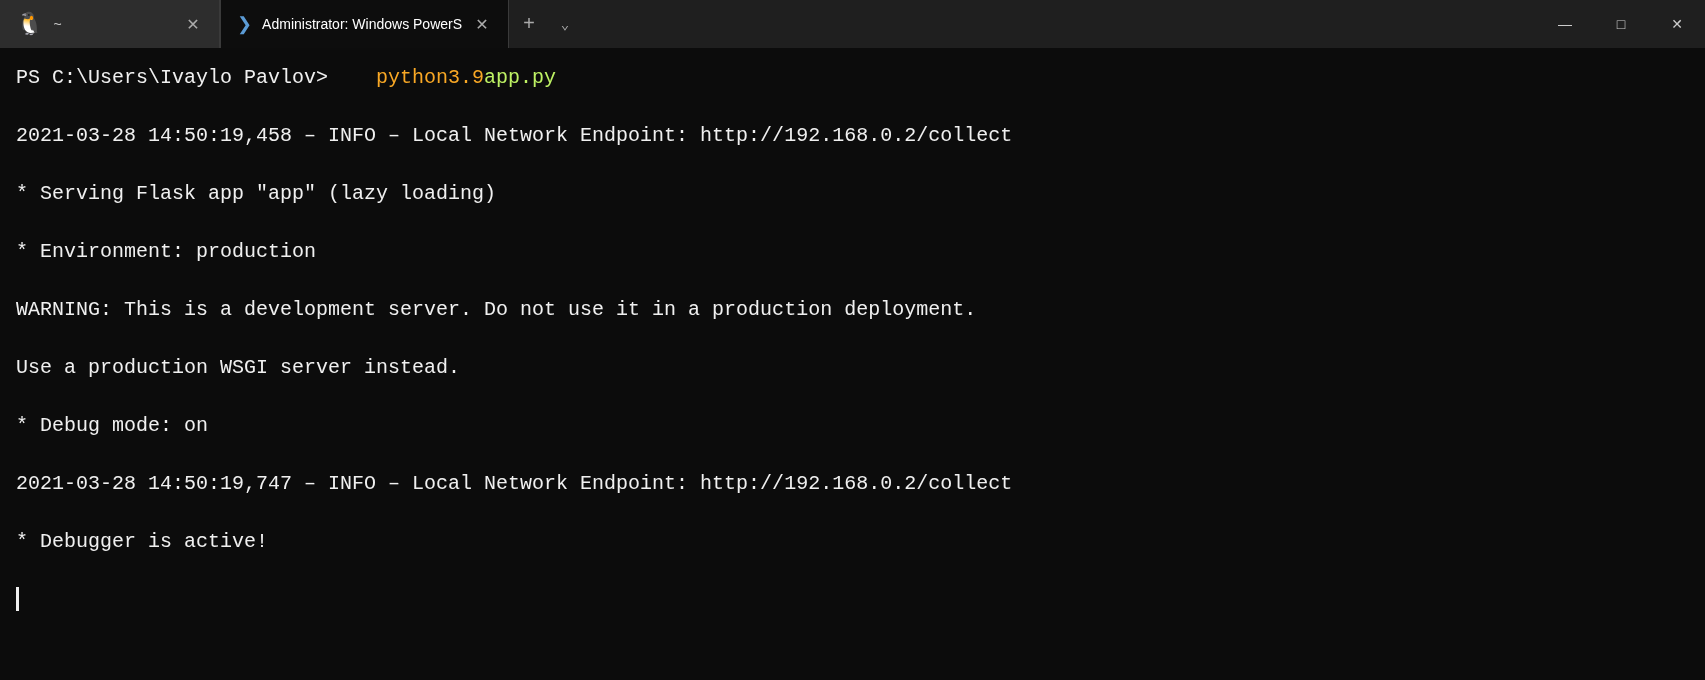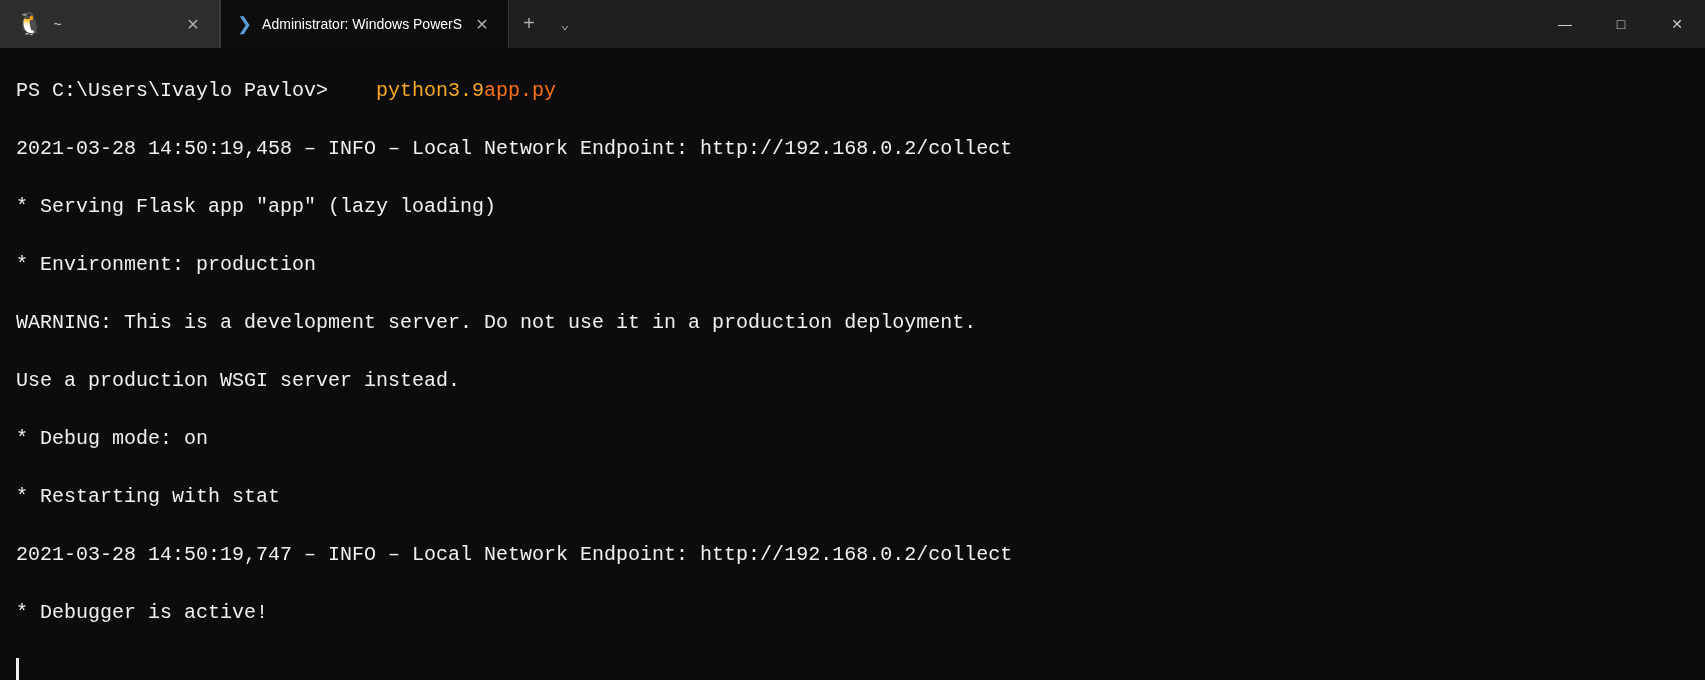--- a/index.html
+++ b/index.html
@@ -119,21 +119,21 @@
       color: #cccccc;
       font-size: 14px;
       cursor: pointer;
       font-family: 'Segoe UI', sans-serif;
     }
 
     .terminal-area {
       background: #0c0c0c;
       width: 100%;
       height: calc(680px - 48px);
-      padding: 28px 16px;
+      padding: 15px 16px;
       color: #f0f0f0;
       font-family: 'Courier New', Courier, monospace;
       font-size: 20px;
       line-height: 1.5;
     }
 
     .prompt-line {
       display: flex;
       align-items: baseline;
     }
@@ -141,21 +141,21 @@
     .prompt-text {
       color: #f0f0f0;
     }
 
     .cmd-python {
       color: #f9a825;
       margin-left: 48px;
     }
 
     .cmd-arg {
-      color: #f97316;
+      color: #bef264;
     }
 
     .line-white {
       color: #f0f0f0;
       margin-top: 28px;
     }
 
     .cursor-block {
       display: inline-block;
       width: 3px;
@@ -211,20 +211,19 @@
     <span class="cmd-python">python3.9</span>
     <span class="cmd-arg"> app.py</span>
   </div>
 
   <div class="line-white">2021-03-28 14:50:19,458 – INFO – Local Network Endpoint: http://192.168.0.2/collect</div>
   <div class="line-white"> * Serving Flask app "app" (lazy loading)</div>
   <div class="line-white"> * Environment: production</div>
   <div class="line-white">   WARNING: This is a development server. Do not use it in a production deployment.</div>
   <div class="line-white">   Use a production WSGI server instead.</div>
   <div class="line-white"> * Debug mode: on</div>
-  <div class="line-white"> * Restarting with stat</div>
   <div class="line-white">2021-03-28 14:50:19,747 – INFO – Local Network Endpoint: http://192.168.0.2/collect</div>
   <div class="line-white"> * Debugger is active!</div>
 
   <div class="line-white">
     <span class="cursor-block"></span>
   </div>
 </div>
 
 </body></html>

